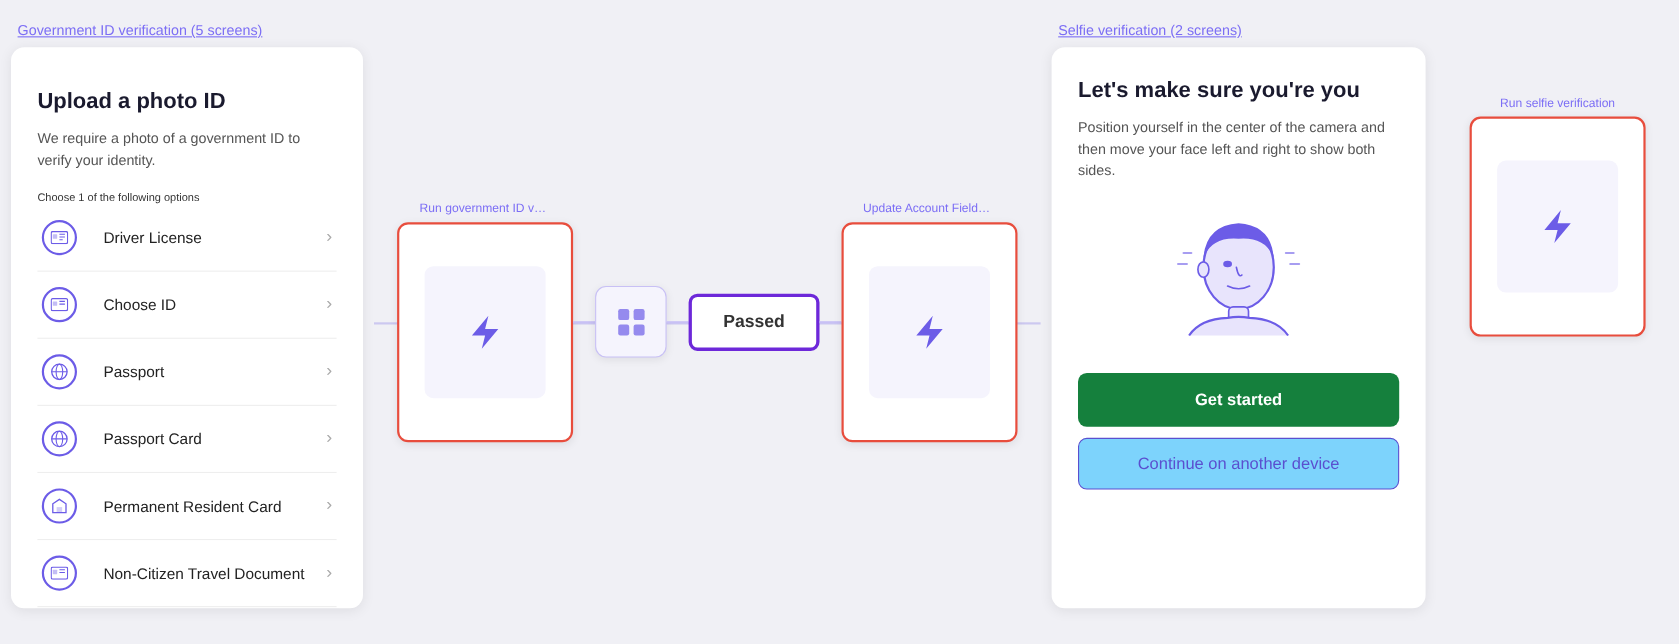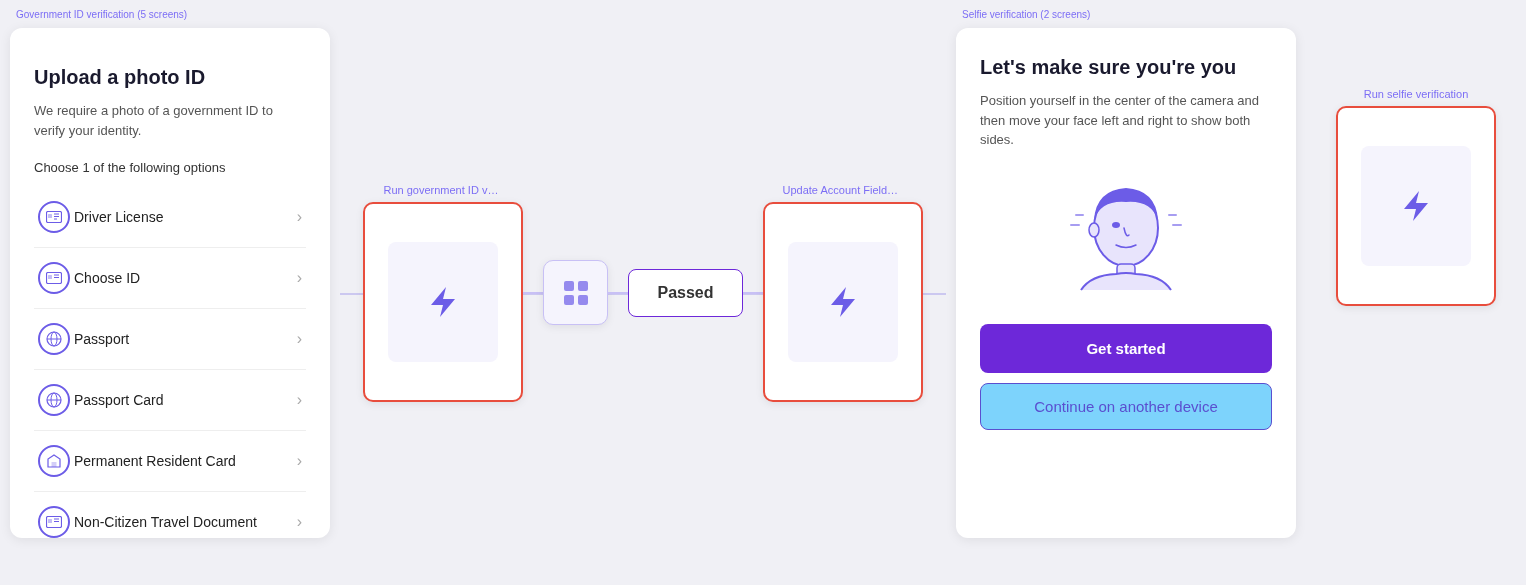--- a/index.html
+++ b/index.html
@@ -22,25 +22,26 @@
     
     .left-panel {
       width: 340px;
       flex-shrink: 0;
       position: relative;
       padding: 0 10px;
       height: 100%;
     }
 
     .section-label {
-      font-size: 10px;
+      font-size: 13px;
       color: #7c6ef5;
       margin-bottom: 8px;
-      margin-top: 9px;
+      margin-top: 20px;
       padding: 0 6px;
+      text-decoration: underline;
     }
 
     .screen-card {
       background: white;
       border-radius: 12px;
       padding: 38px 24px 16px;
       box-shadow: 0 2px 12px rgba(0,0,0,0.08);
       height: 510px;
       overflow: hidden;
       position: relative;
@@ -54,38 +55,37 @@
     }
 
     .screen-card p {
       font-size: 13px;
       color: #555;
       margin-bottom: 20px;
       line-height: 1.5;
     }
 
     .choose-label {
-      font-size: 13px;
+      font-size: 10px;
       color: #333;
-      margin-bottom: 12px;
     }
 
     .id-option {
       display: flex;
       align-items: center;
       justify-content: space-between;
       padding: 14px 4px;
       border-bottom: 1px solid #eee;
       cursor: pointer;
     }
 
     .id-option-left {
       display: flex;
       align-items: center;
-      gap: 4px;
+      gap: 24px;
     }
 
     .id-icon {
       width: 32px;
       height: 32px;
       border-radius: 50%;
       border: 2px solid #6c5ce7;
       display: flex;
       align-items: center;
       justify-content: center;
@@ -166,21 +166,21 @@
     }
 
     .flow-card-selfie-red {
       border: 2px solid #e84d3d;
       width: 160px;
       height: 200px;
     }
 
     .passed-badge {
       background: white;
-      border: 1px solid #6d28d9;
+      border: 3px solid #6d28d9;
       border-radius: 8px;
       padding: 14px 28px;
       font-size: 16px;
       font-weight: 600;
       color: #333;
       white-space: nowrap;
     }
 
     
     .right-panel {
@@ -218,21 +218,21 @@
     .selfie-illustration {
       display: flex;
       align-items: center;
       justify-content: center;
       margin: 16px 0 24px;
     }
 
     .btn-primary {
       width: 100%;
       padding: 16px;
-      background: #6d28d9;
+      background: #15803d;
       color: white;
       border: none;
       border-radius: 8px;
       font-size: 15px;
       font-weight: 600;
       cursor: pointer;
       margin-bottom: 10px;
     }
 
     .btn-secondary {

